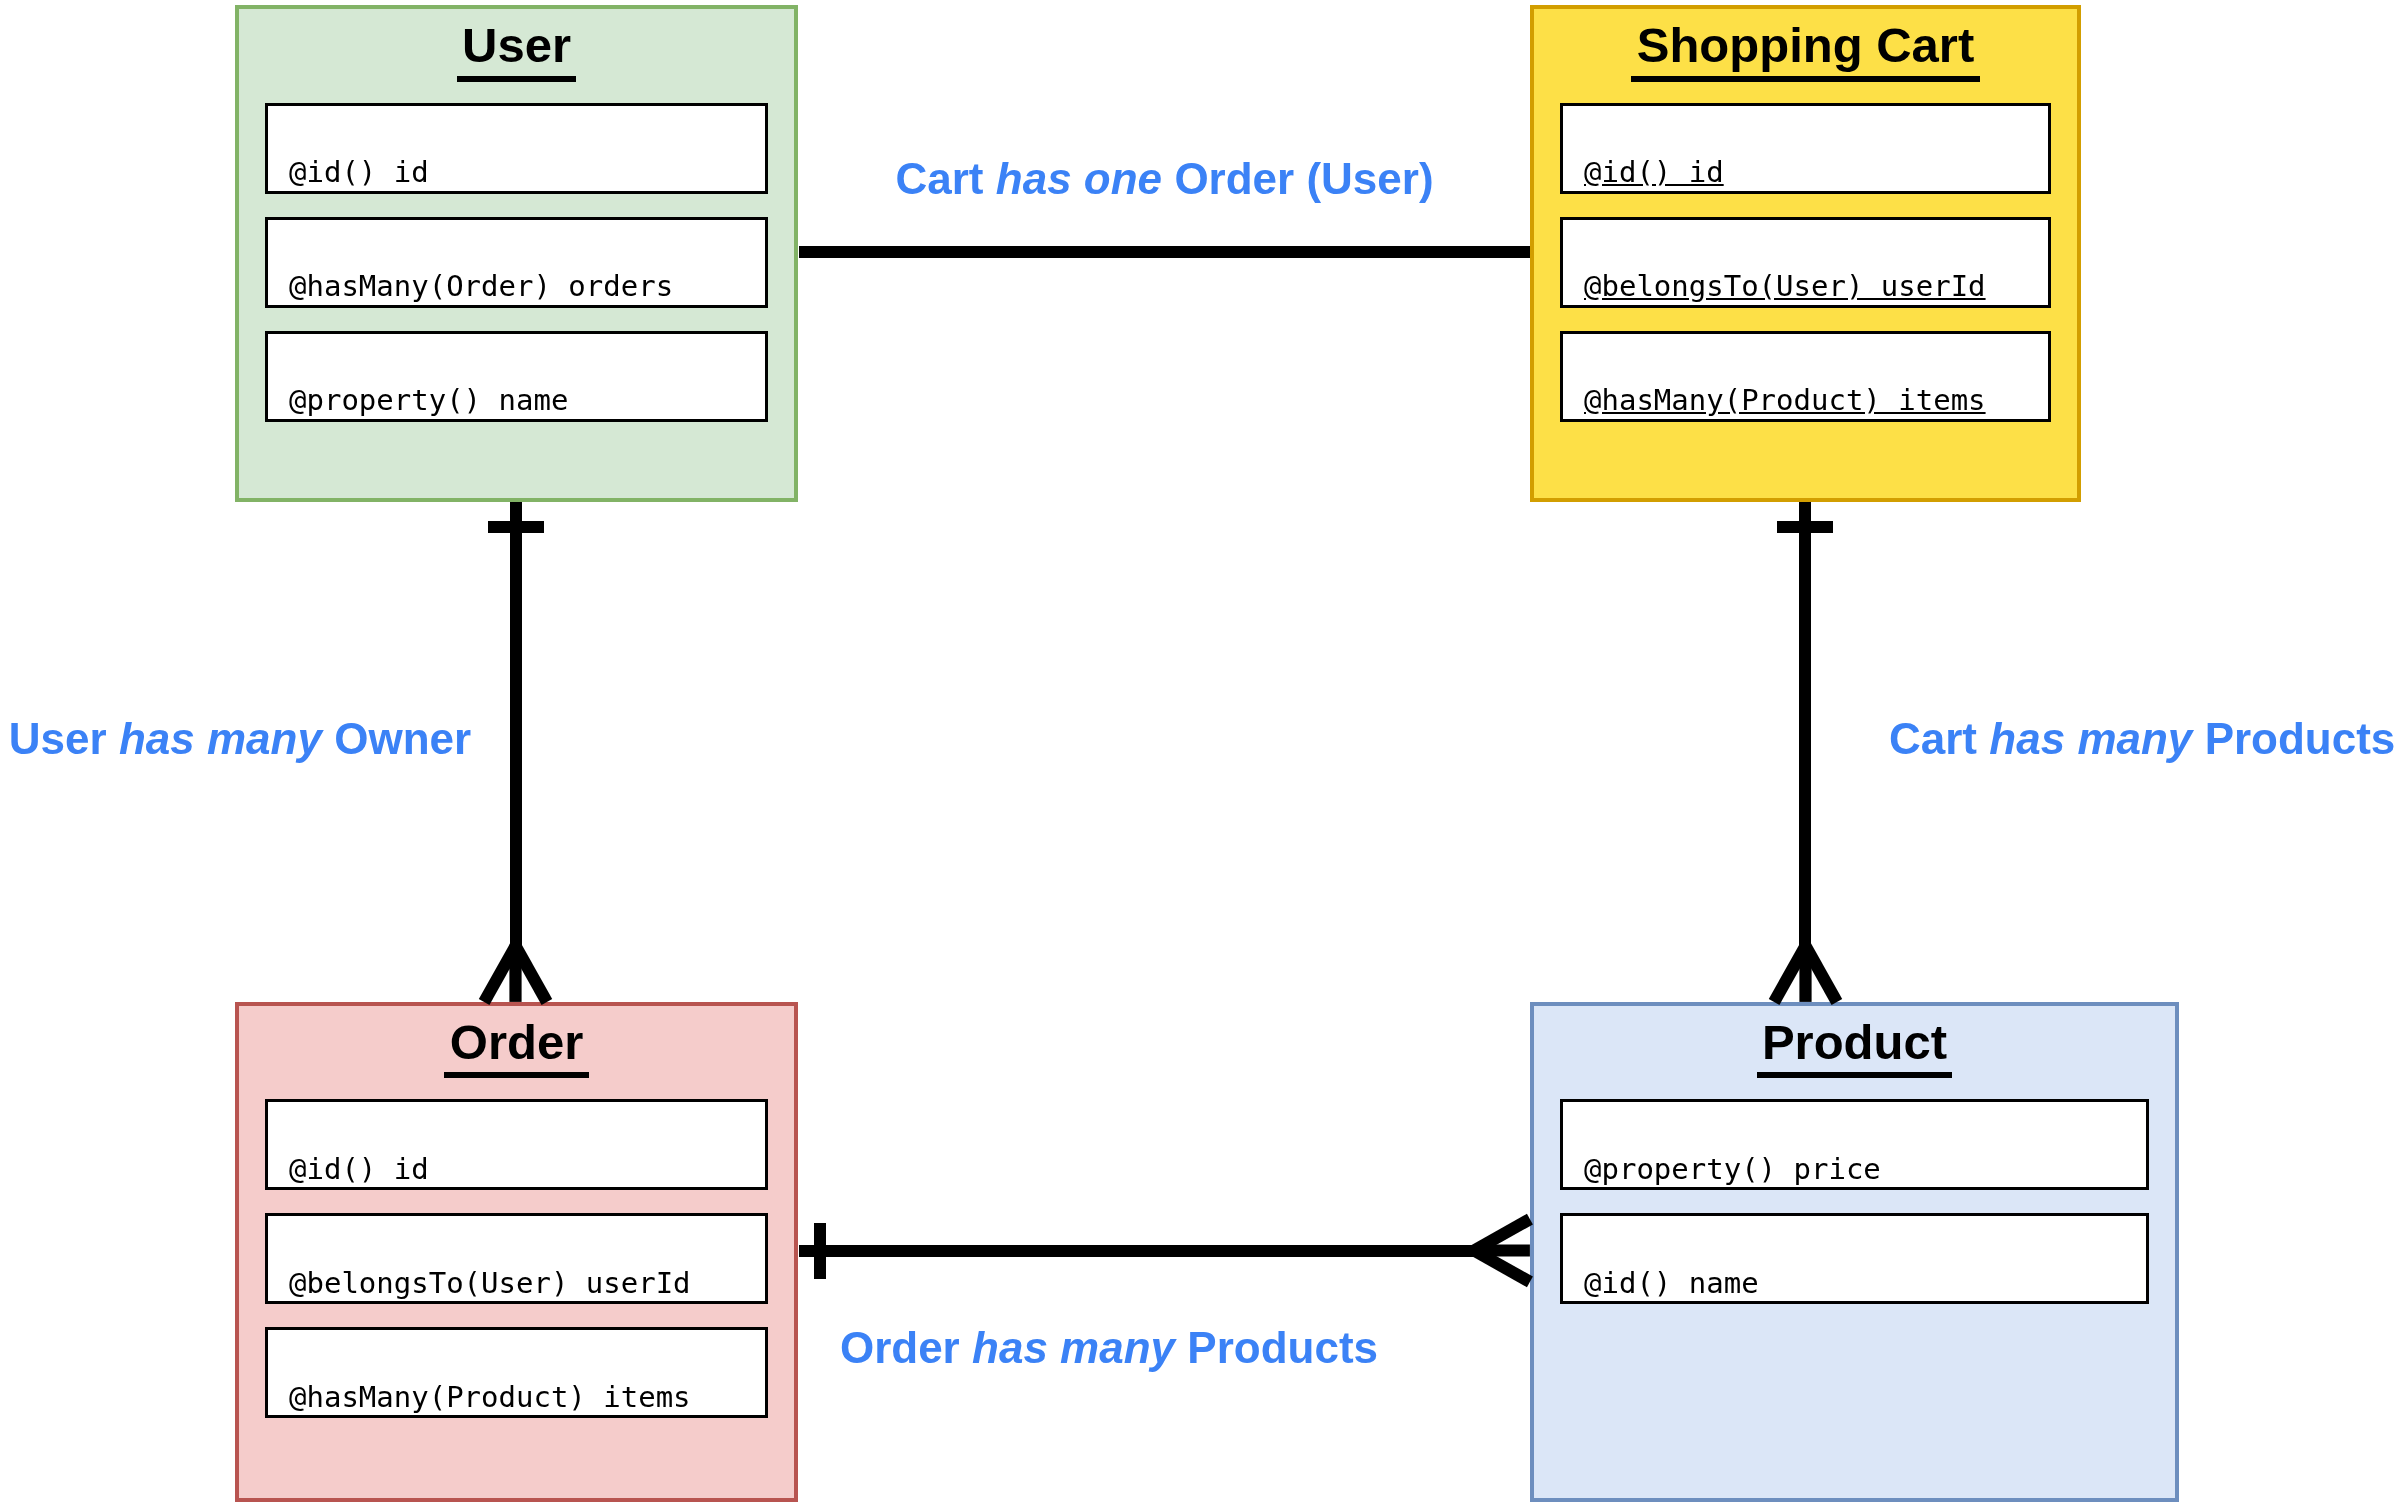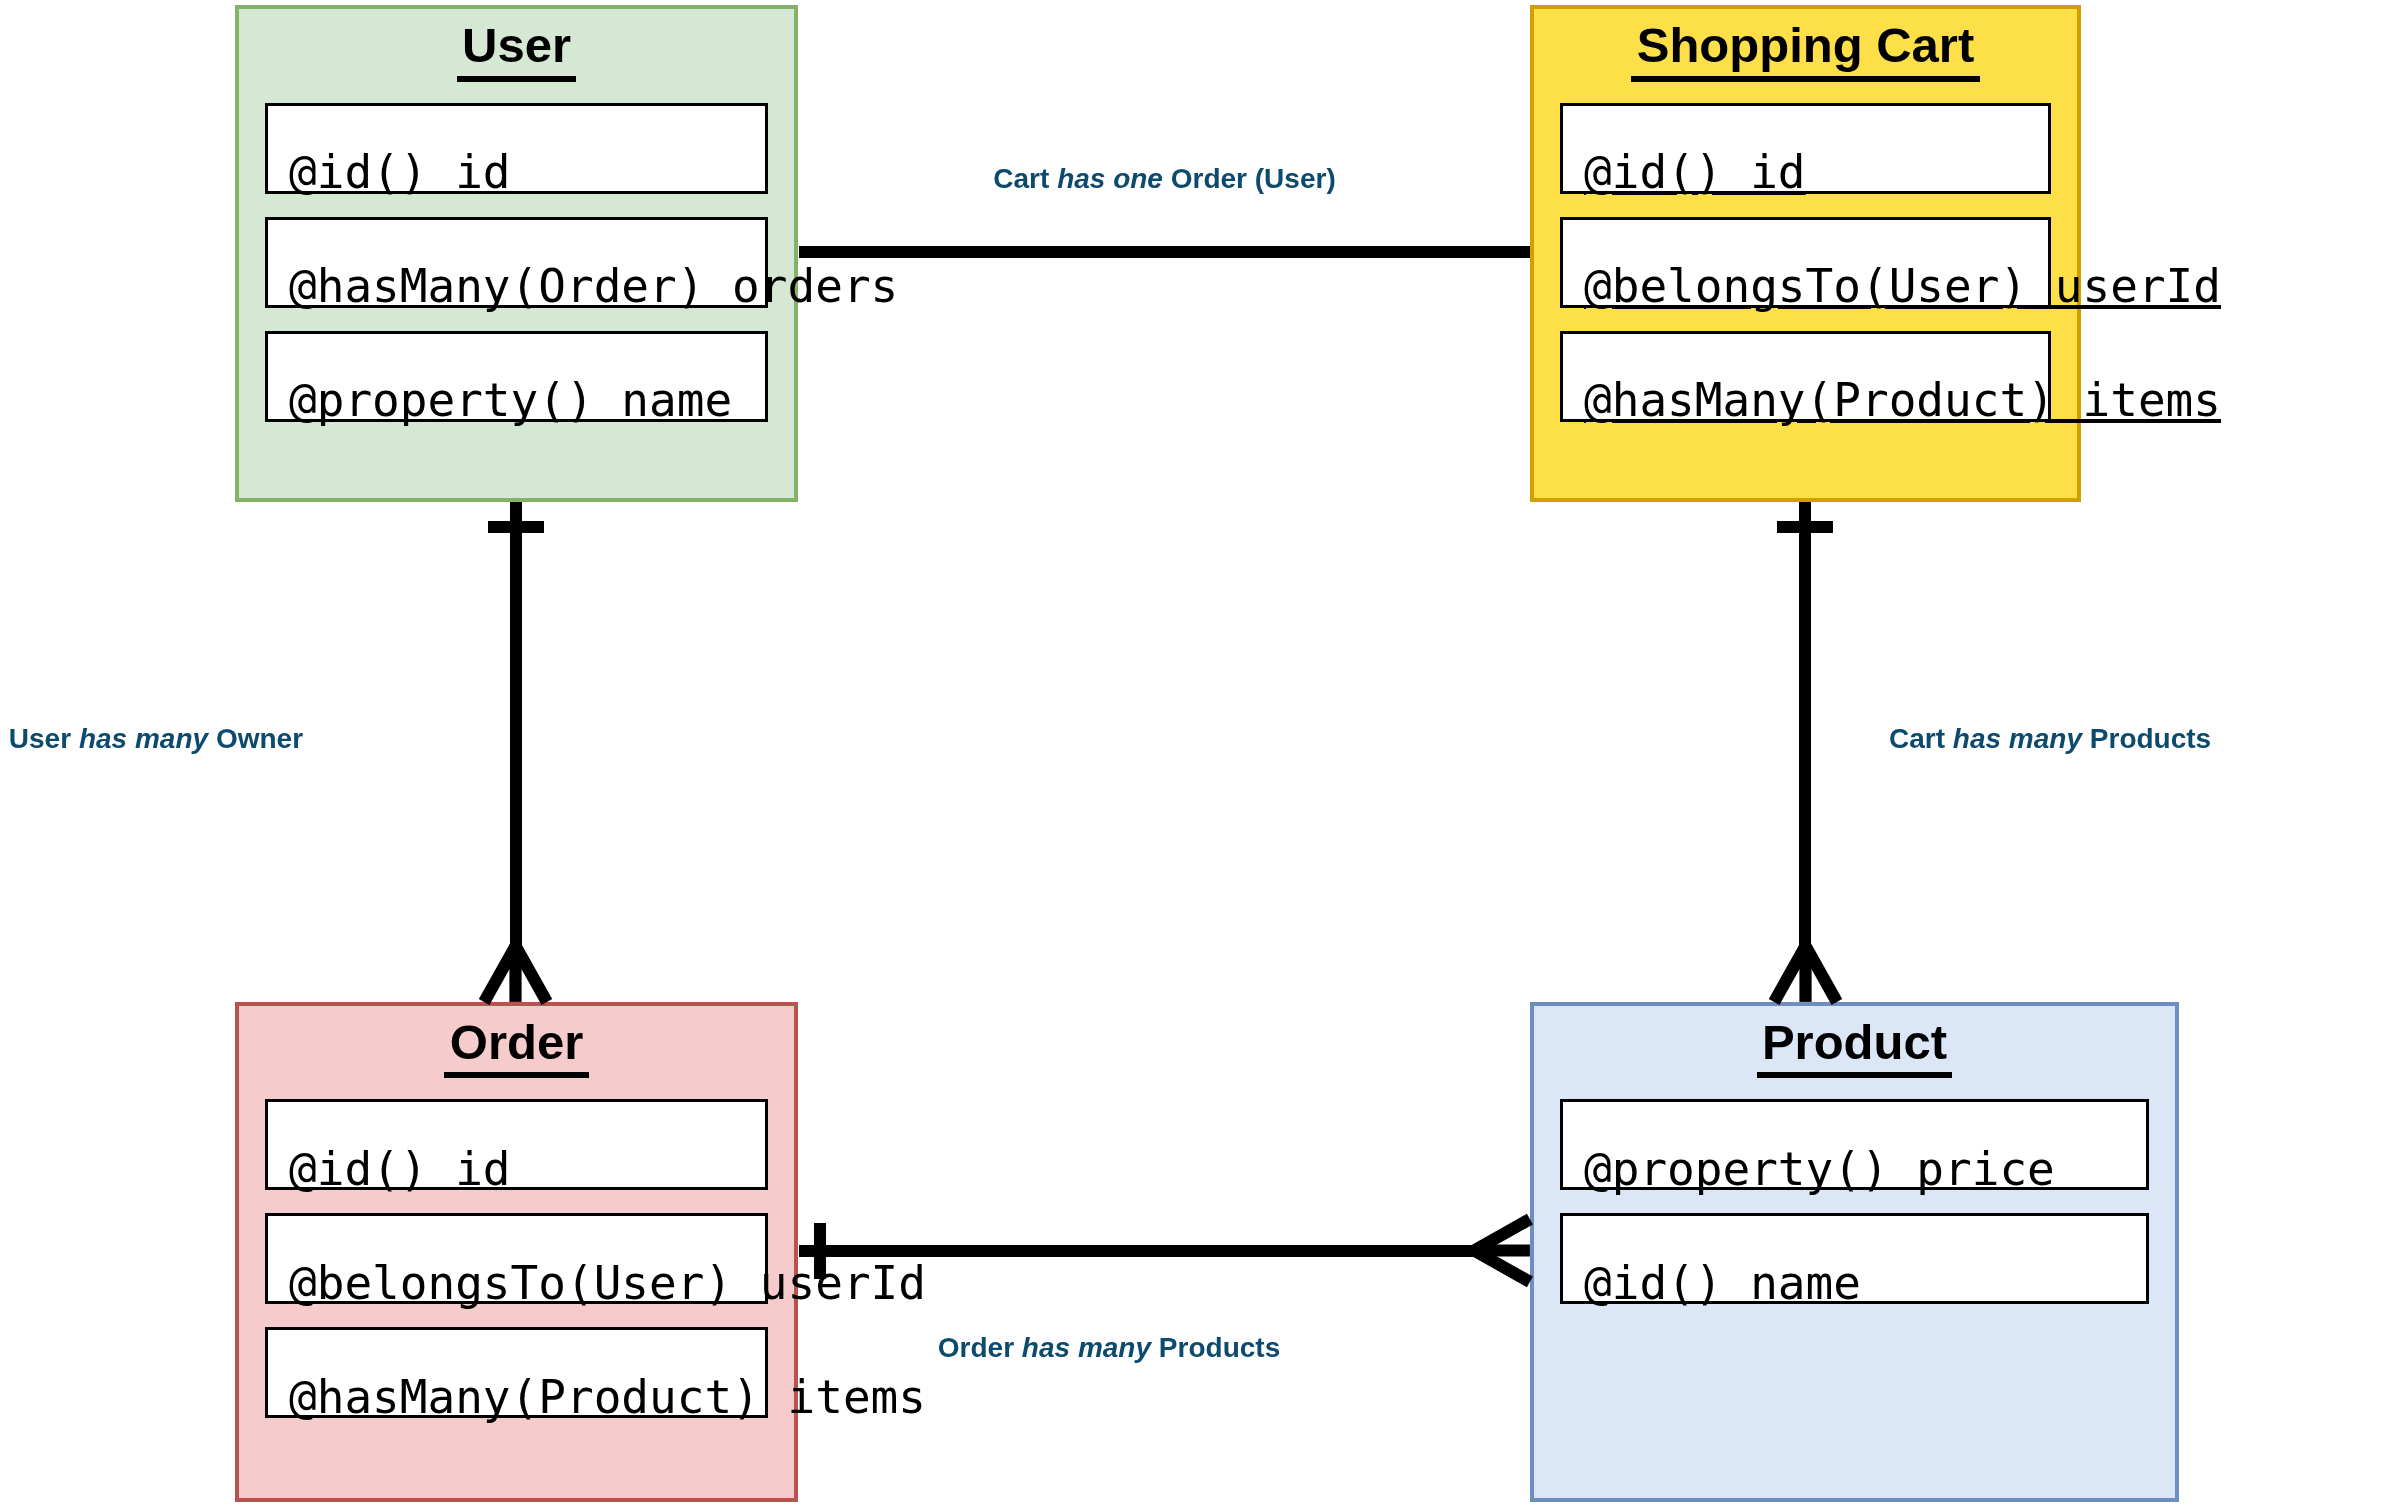--- a/index.html
+++ b/index.html
@@ -7,36 +7,36 @@
           font-family:"Liberation Sans", sans-serif;}
 
   
   .entity{position:absolute;border:4.4px solid #000;box-sizing:border-box;padding-top:8.8px;}
   .entity-title{text-align:center;margin:0 auto;}
   .entity-title-text{display:inline-block;font-size:49px;line-height:54px;font-weight:bold;
                      color:#000;border-bottom:6.1px solid #000;padding:0 5.3px 3.5px 5.3px;}
   .rows{display:flex;flex-direction:column;gap:23px;margin-top:21px;}
   .row{margin:0 26px;height:91px;background:#ffffff;border:3.5px solid #000;box-sizing:border-box;
        display:flex;align-items:center;padding-left:21px;}
-  .row span{font-family:"DejaVu Sans Mono", monospace;font-size:46px;color:#000;white-space:pre;margin-top:48px;}
+  .row span{font-family:"DejaVu Sans Mono", monospace;font-size:29px;color:#000;white-space:pre;margin-top:48px;}
 
   .e-user   {left:235px; top:5.3px;    width:563px; height:497px;}
   .e-cart   {left:1530px;top:5.3px;    width:551px; height:497px;}
   .e-order  {left:235px; top:1002px; width:563px; height:500px;}
   .e-product{left:1530px;top:1002px; width:649px; height:500px;}
 
   
   .conn{position:absolute;background:#000;}
   .tick{position:absolute;background:#000;}
   .crow{position:absolute;overflow:visible;}
   .crow line{stroke:#000;stroke-width:14;}
 
   
-  .rel-label{position:absolute;display:flex;gap:0.28em;font-size:28px;line-height:51px;
-             font-weight:bold;color:#0c4a6e;white-space:nowrap;}
+  .rel-label{position:absolute;display:flex;gap:0.28em;font-size:44px;line-height:51px;
+             font-weight:bold;color:#3b82f6;white-space:nowrap;}
   .rel-label .verb{font-style:italic;}
   .rel-center{justify-content:center;}
 </style>
 </head>
 <body>
 
 <div class="canvas">
 
   <div class="entity e-user" style="background: rgb(213, 232, 212); border-color: rgb(130, 179, 102);">
     <div class="entity-title">

